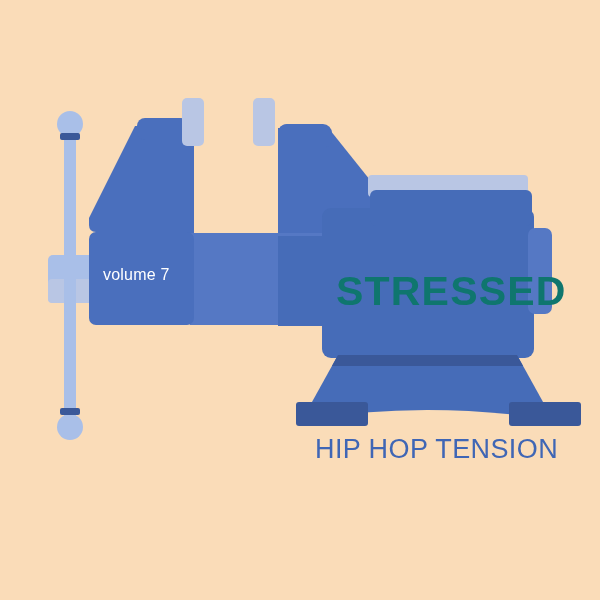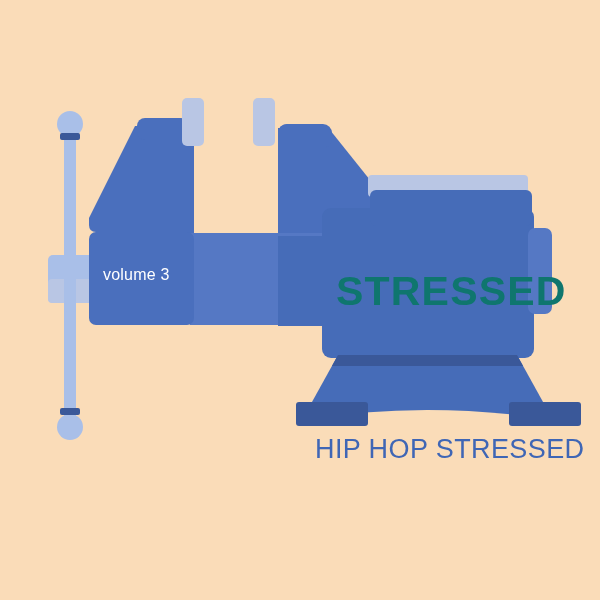--- a/index.html
+++ b/index.html
@@ -138,17 +138,17 @@
       <path class="bg-fill" d="M 302 420
                Q 427 400 553 420
                L 553 424 L 302 424 Z" fill="#FADCB8"></path>
       <rect class="foot-dark" x="296" y="402" width="72" height="24" rx="3" fill="#3A5899"></rect>
       <rect class="foot-dark" x="509" y="402" width="72" height="24" rx="3" fill="#3A5899"></rect>
     </g>
   </svg>
 
   <div class="cover-text" id="album-title-text" style="color: #0f766e;">STRESSED</div>
 
-  <div class="cover-text" id="volume-label-text" style="color: rgb(255, 255, 255);">volume 3</div>
+  <div class="cover-text" id="volume-label-text" style="color: rgb(255, 255, 255);">volume 7</div>
 
-  <div class="cover-text" id="subtitle-text" style="color: rgb(63, 102, 181);">HIP HOP STRESSED</div>
+  <div class="cover-text" id="subtitle-text" style="color: rgb(63, 102, 181);">HIP HOP TENSION</div>
 
 </div>
 
 </body></html>

